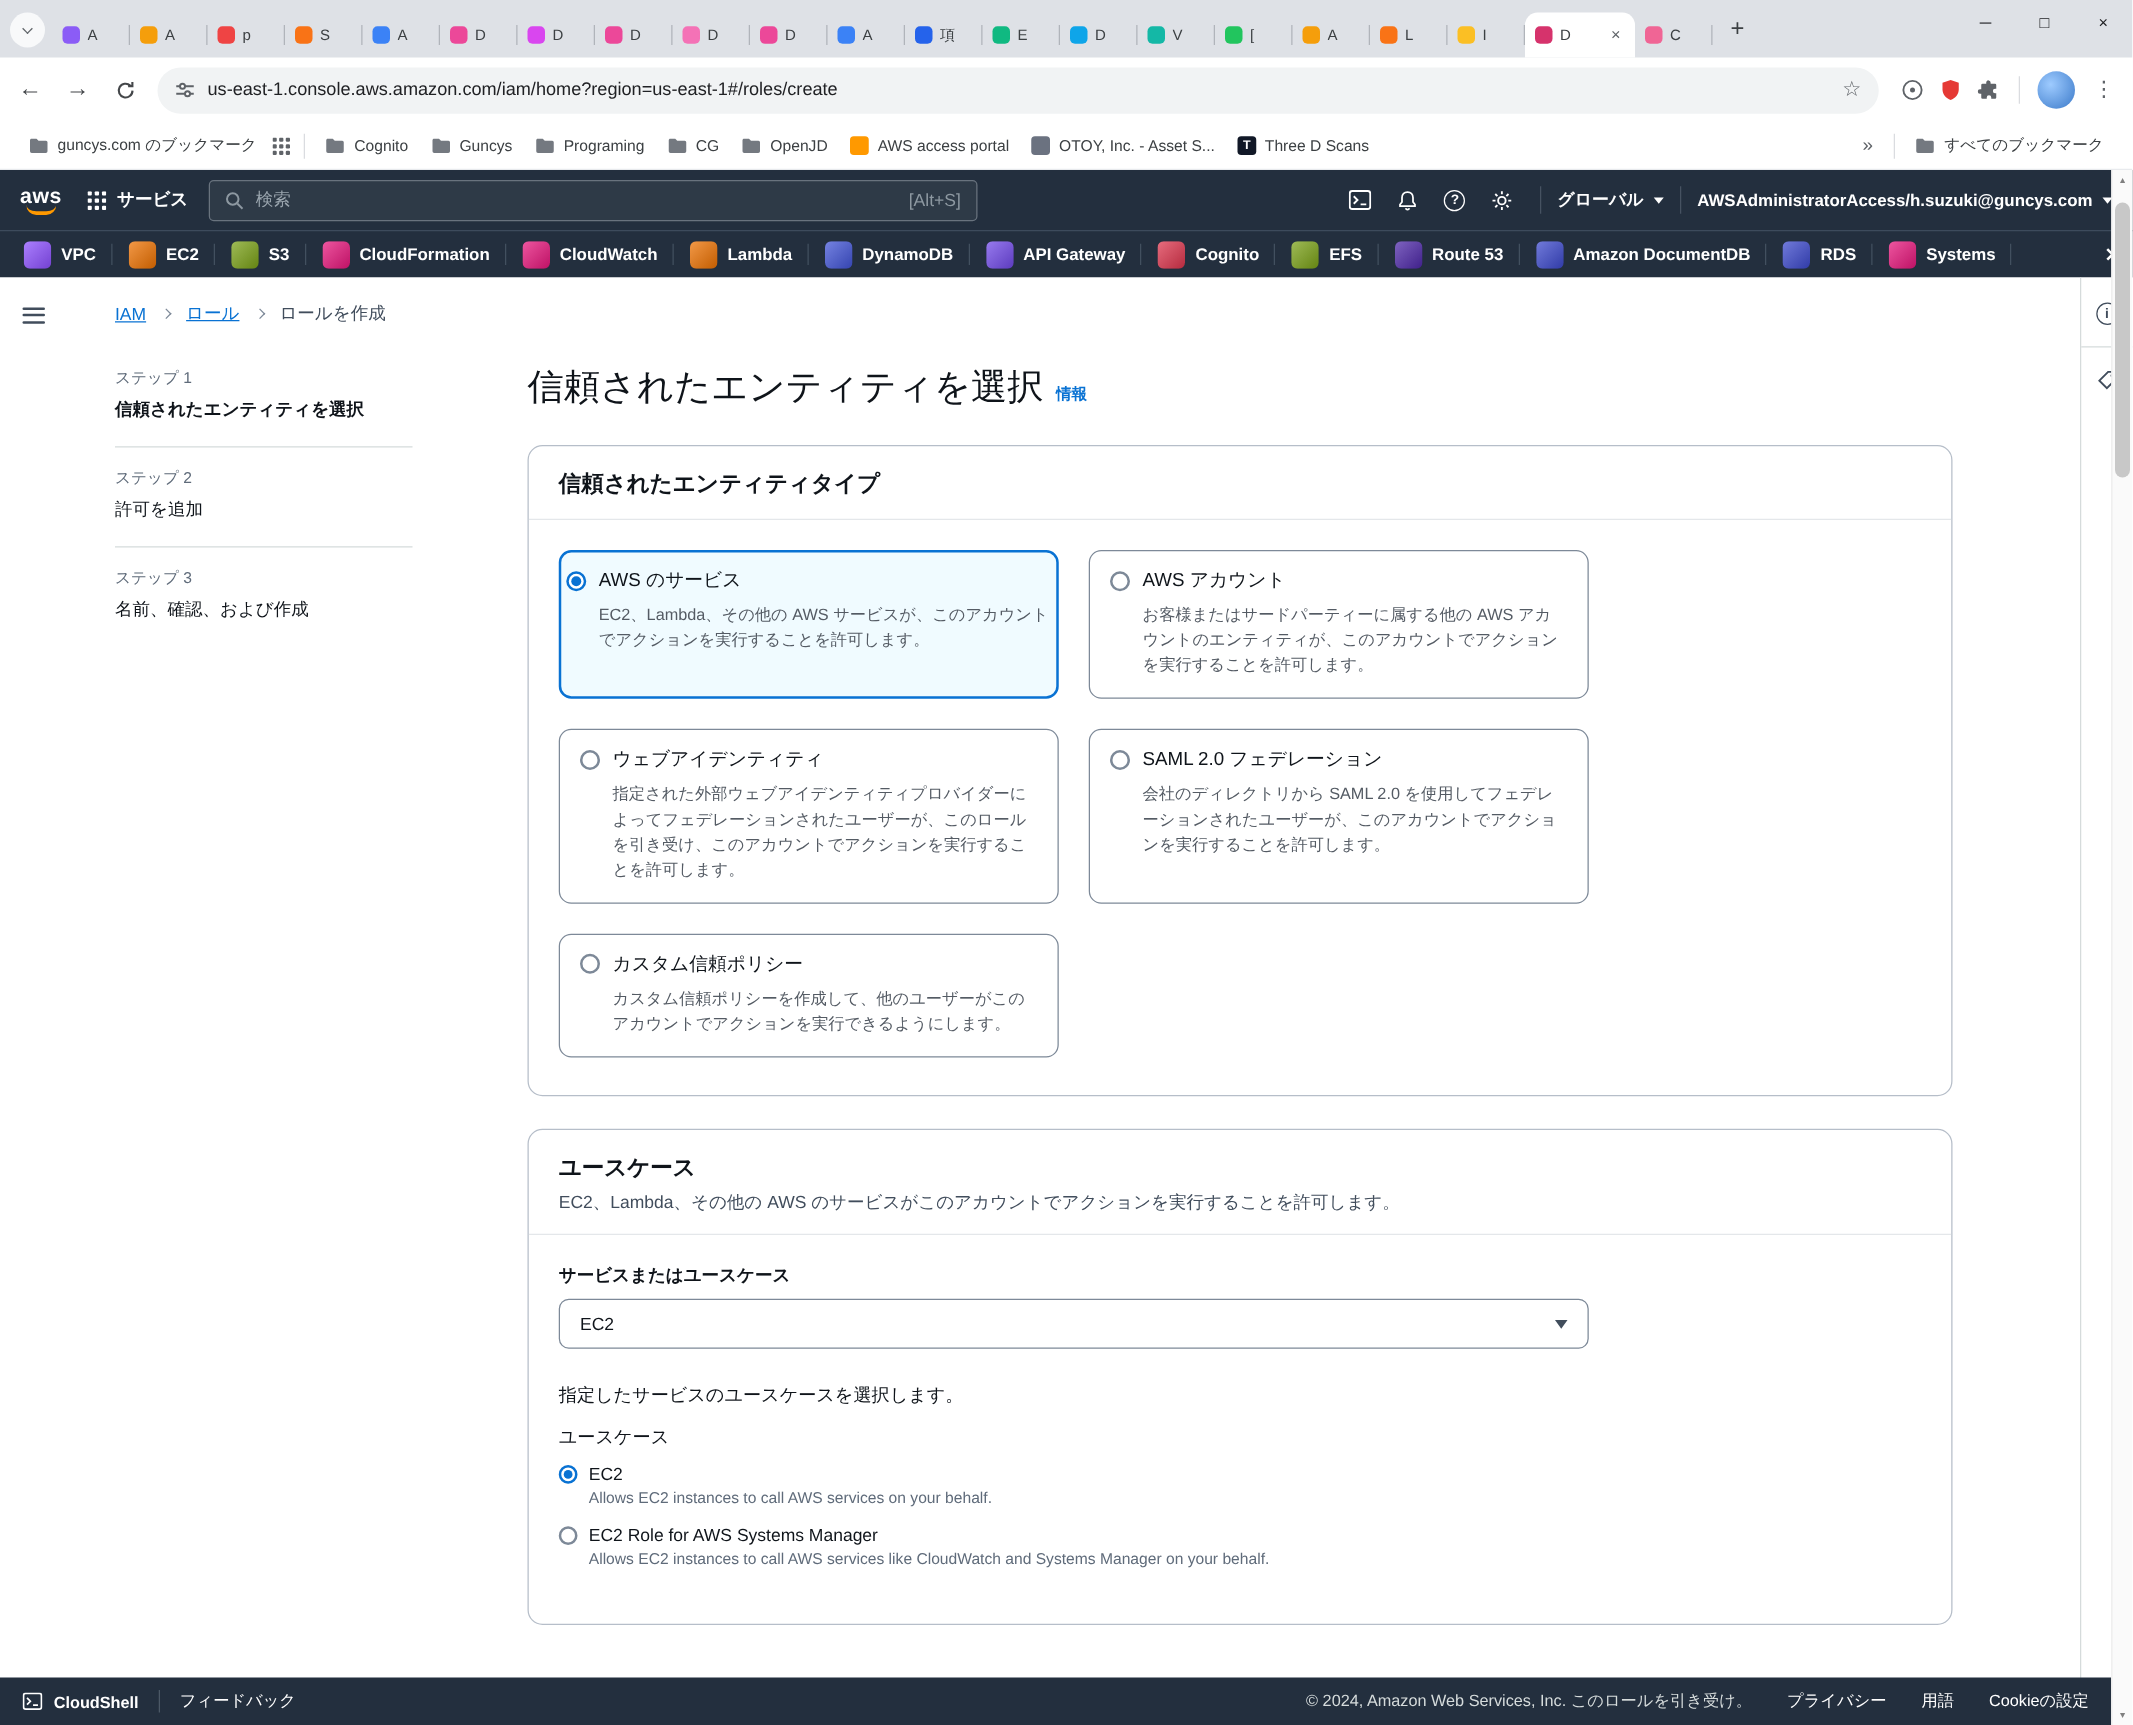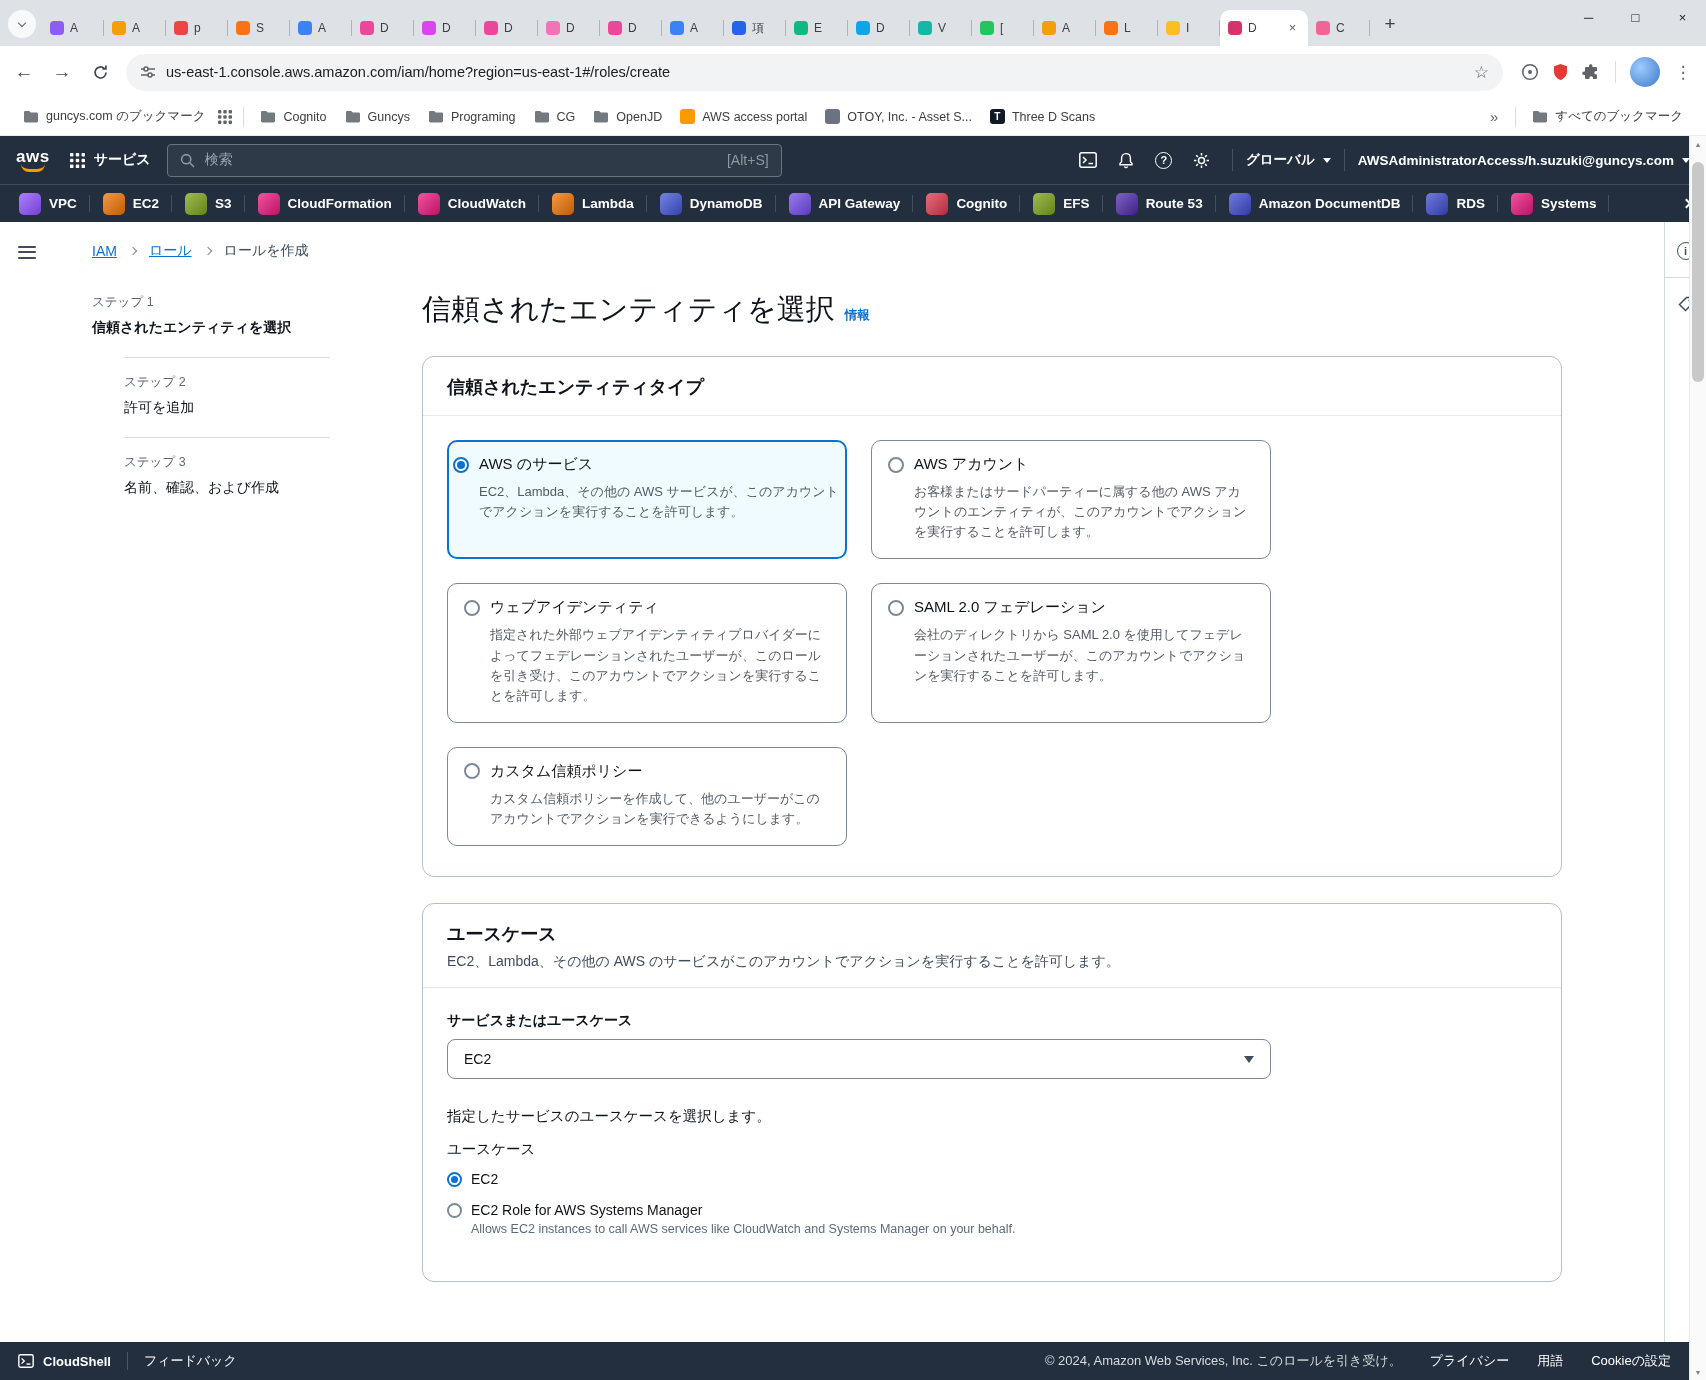--- a/index.html
+++ b/index.html
@@ -83,21 +83,21 @@
   .chev { display:inline-block; width:7px; height:7px; border-right:2px solid currentColor; border-bottom:2px solid currentColor; }
   .chev.right { transform:rotate(-45deg); }
   .chev.down { transform:rotate(45deg); margin-top:-3px; }
   .chev.thin { width:6px; height:6px; border-width:1.5px; }
   .crumb-sep { color:#7d8998; line-height:0; }
 
   .columns { display:flex; margin-top:30px; align-items:flex-start; }
   .steps { width:238px; flex:none; }
   .step { padding:16px 0 20px; cursor:pointer; }
   .step:first-child { padding-top:4px; }
-  .step + .step { border-top:1px solid #d5dbdb;margin-left:32px; }
+  .step + .step { border-top:1px solid #d5dbdb; }
   .step-kicker { font-size:12.5px; color:#5f6b7a; margin-bottom:8px; }
   .step-title { font-size:14px; color:#0f141a; }
   .step.current .step-title { font-weight:700; }
 
   .main { flex:1; margin-left:92px; max-width:1140px; }
   .page-title-row { display:flex; align-items:baseline; gap:10px; }
   .page-title { font-size:29px; font-weight:500; color:#0f141a; }
   .info-link { color:#0972d3; font-size:12.5px; font-weight:700; cursor:pointer; }
 
   .card { margin-top:26px; background:#fff; border:1px solid #b6bec9; border-radius:12px; overflow:hidden; }
@@ -693,20 +693,21 @@
               </div>
               <div class="hint">指定したサービスのユースケースを選択します。</div>
               <div class="uc-label">ユースケース</div>
               <div class="uc-list">
 
                   <div class="uc">
                     <div class="uc-head">
                       <span class="radio checked"></span>
                       <span>EC2</span>
                     </div>
+                    <div class="uc-desc">Allows EC2 instances to call AWS services on your behalf.</div>
                   </div>
 
                   <div class="uc">
                     <div class="uc-head">
                       <span class="radio"></span>
                       <span>EC2 Role for AWS Systems Manager</span>
                     </div>
                     <div class="uc-desc">Allows EC2 instances to call AWS services like CloudWatch and Systems Manager on your behalf.</div>
                   </div>
                 </div>

